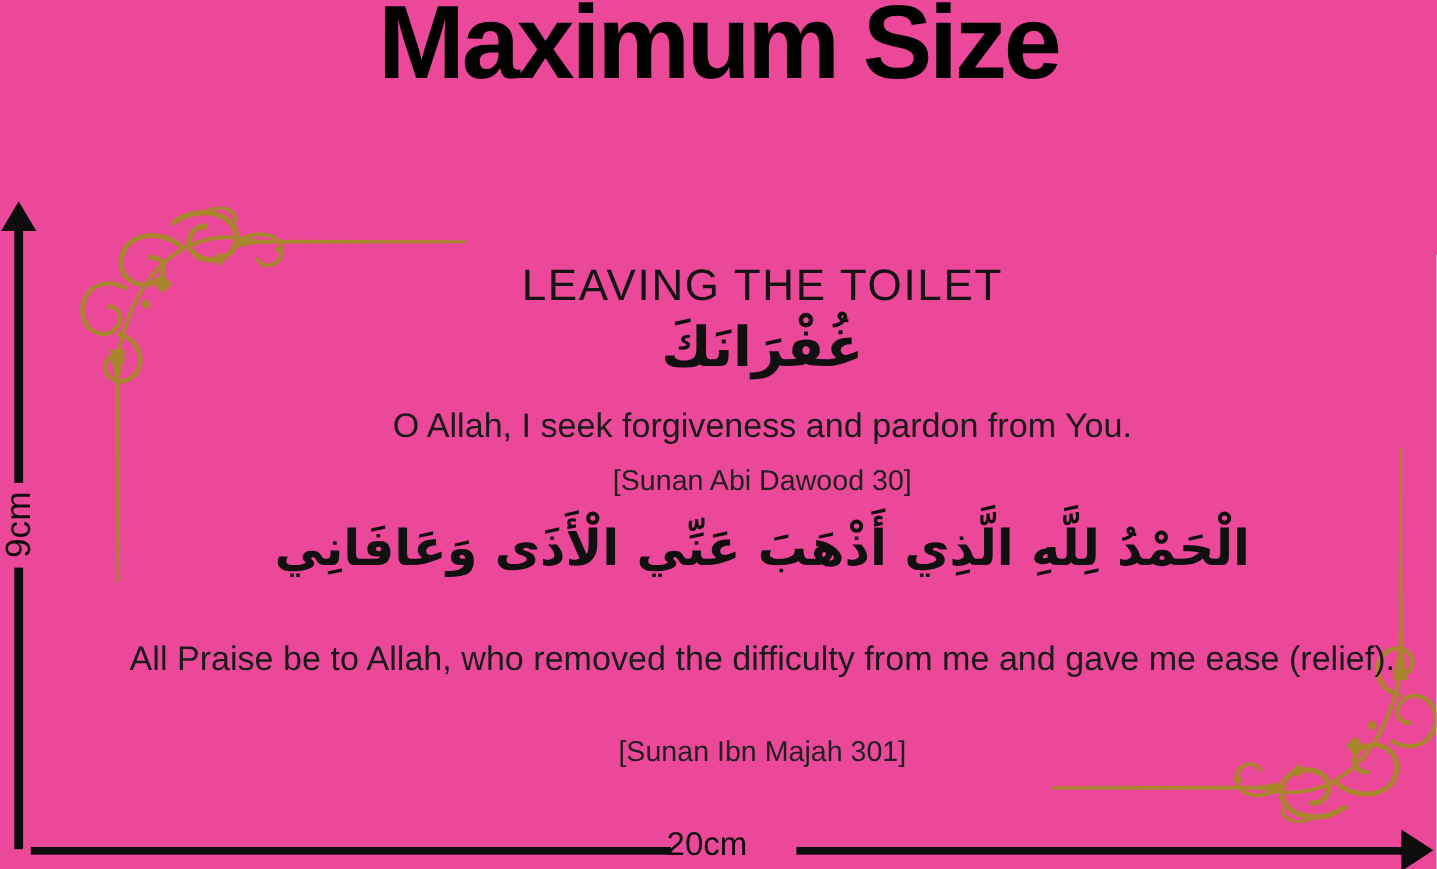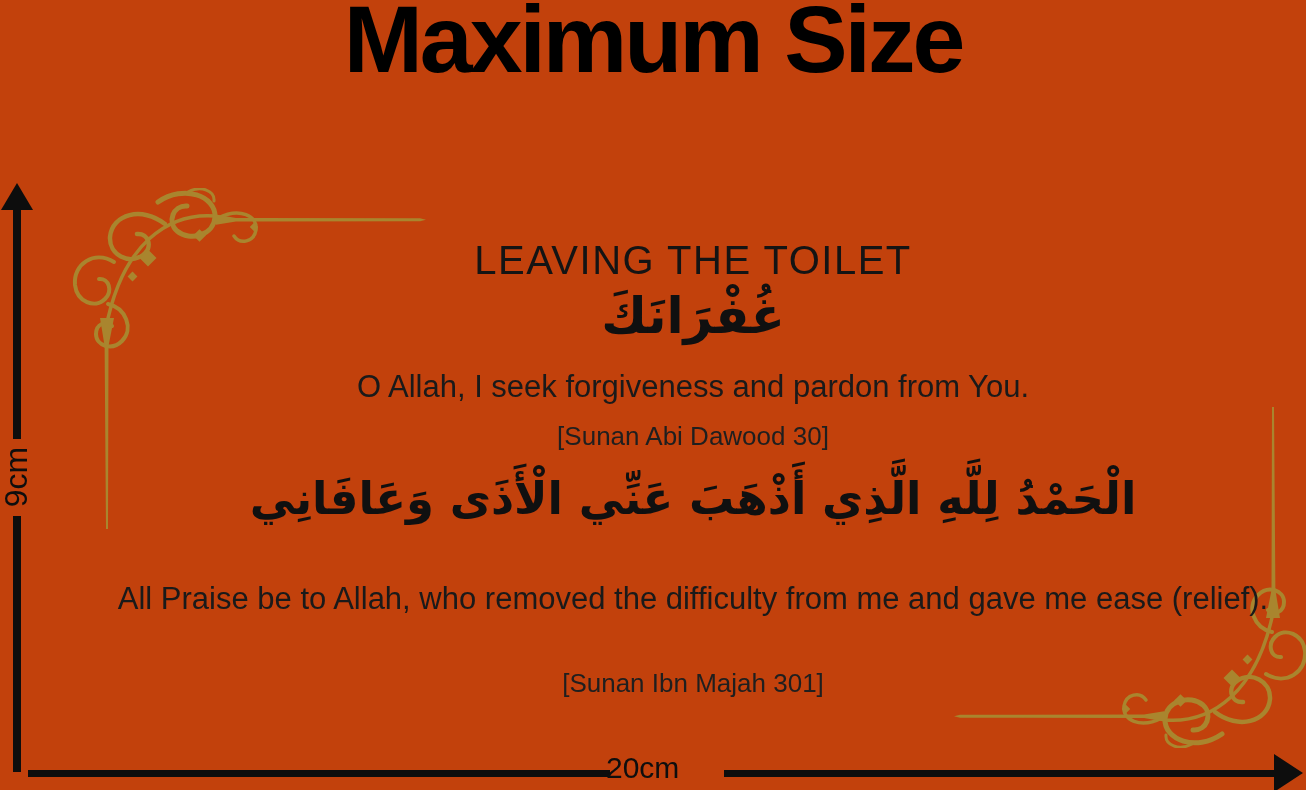--- a/index.html
+++ b/index.html
@@ -1,17 +1,17 @@
 <!DOCTYPE html>
 <html style="--gold: #A9852E; --ink: #121212; --arrow: #0D0D0D;"><head>
 <meta charset="utf-8">
 <style>
   html,body{margin:0;padding:0;background:#ffffff;}
   .canvas{
-    position:relative;width:1306px;height:790px;background:#c2410c;
+    position:relative;width:1306px;height:790px;background:#ec4899;
     overflow:hidden;font-family:"Liberation Sans",sans-serif;color:var(--ink,#121212);
   }
   
   .title{
     position:absolute;left:0;top:-9px;width:100%;text-align:center;
     font-size:95px;line-height:1.02;font-weight:700;letter-spacing:-3px;color:#000;
   }
   
   .tx{position:absolute;left:78px;width:1230px;text-align:center;white-space:nowrap;}
   .heading{top:238px;font-size:40px;font-weight:400;letter-spacing:1.5px;color:#141414;}

